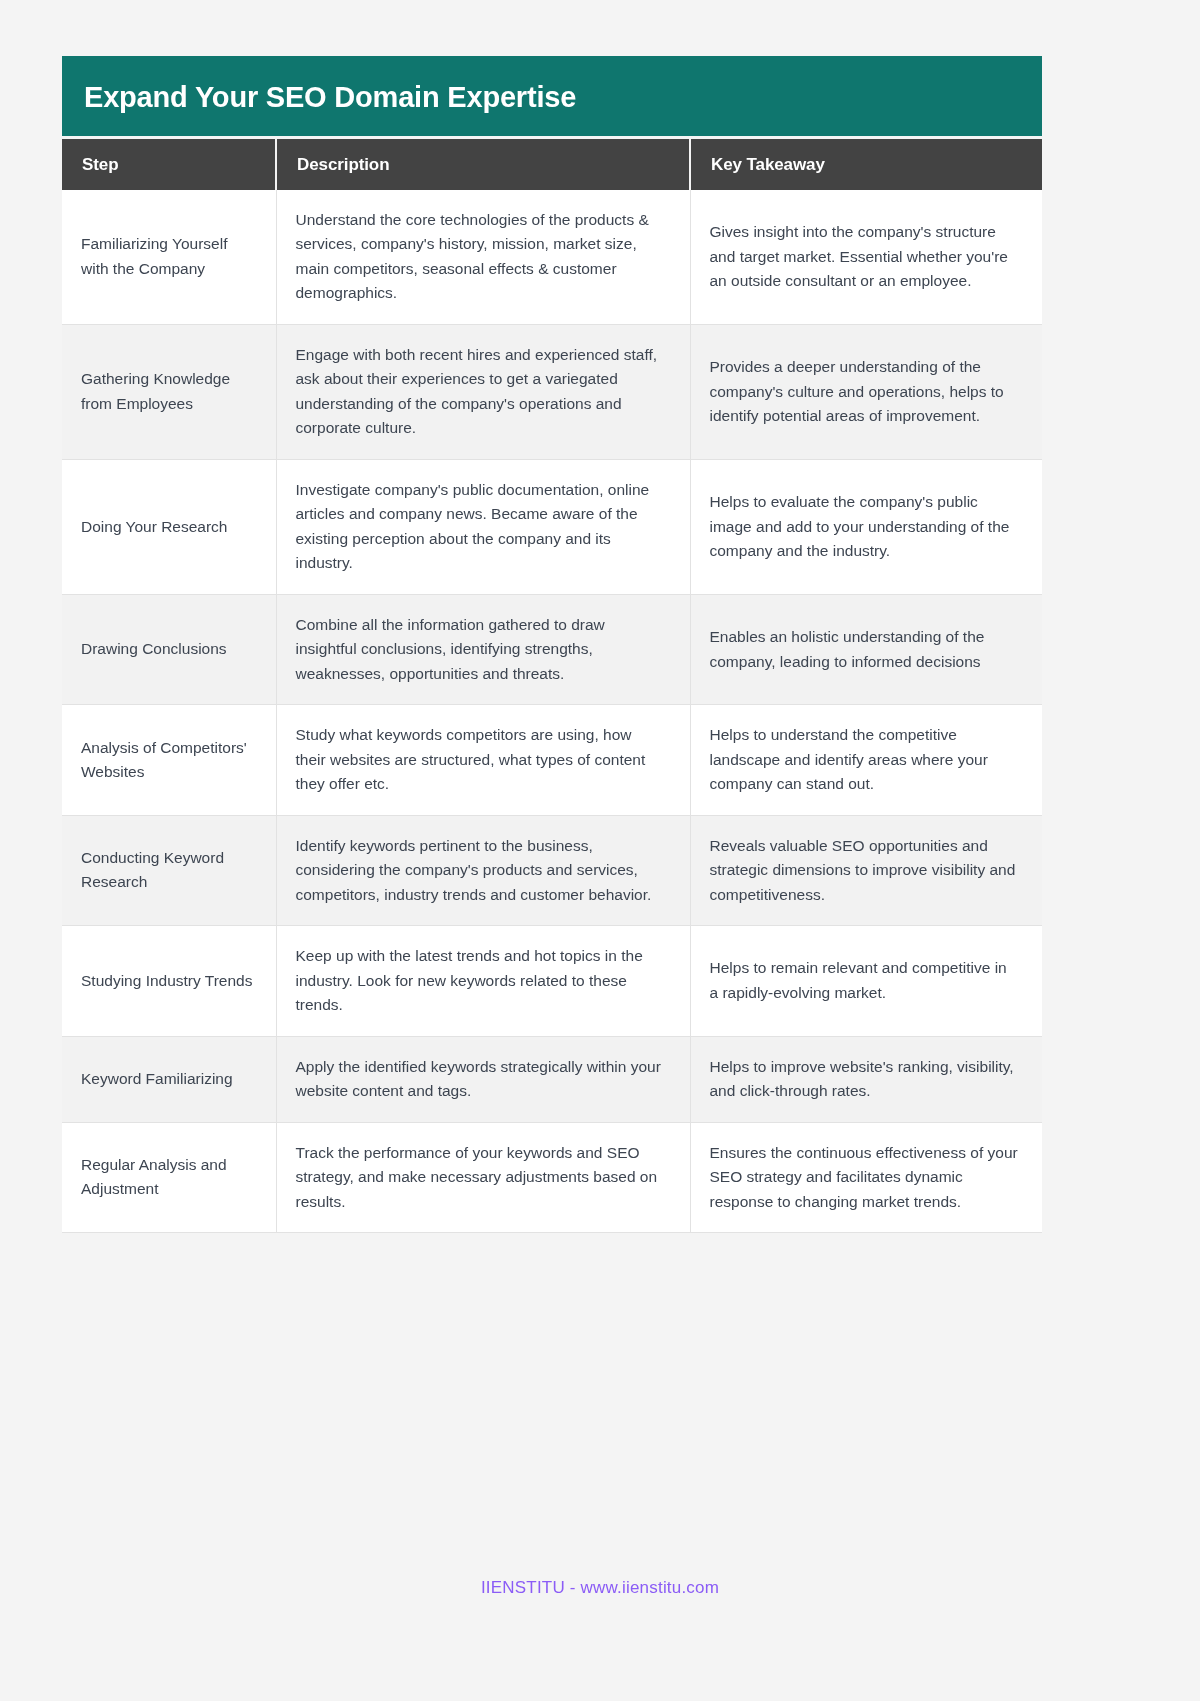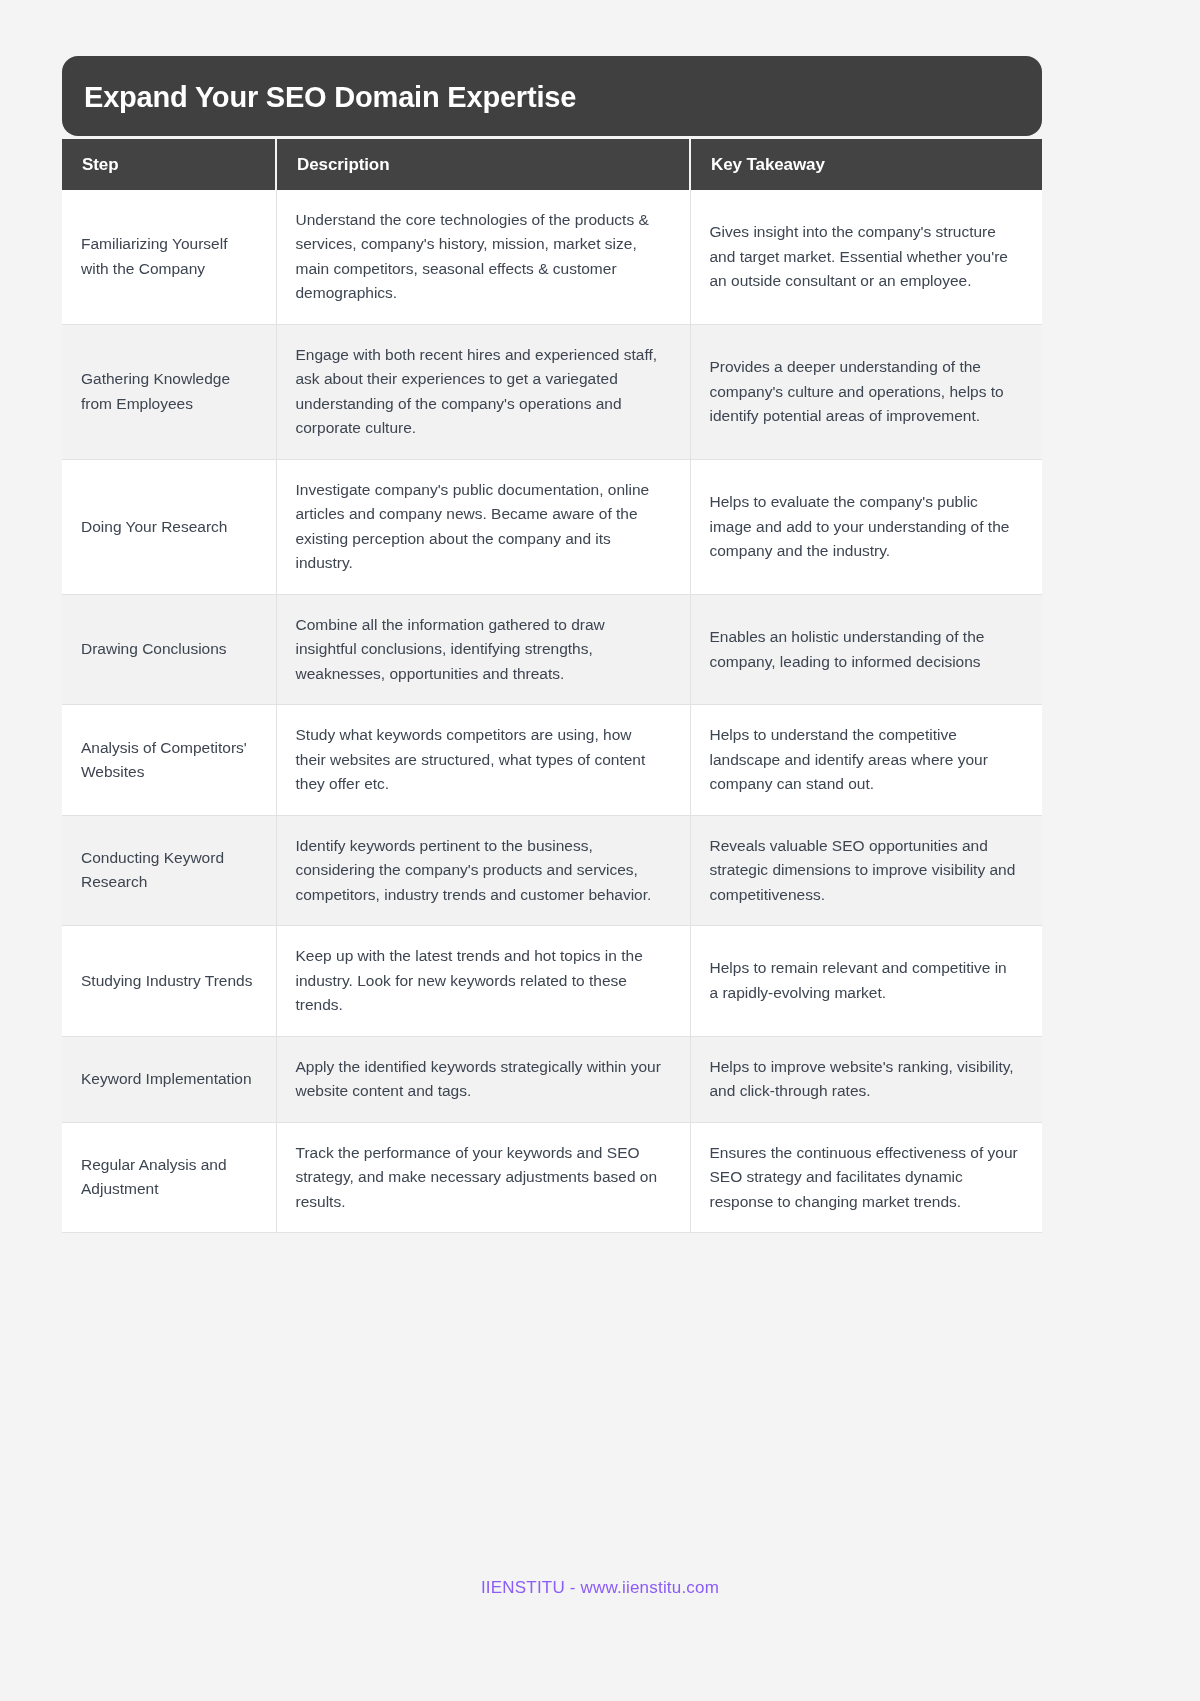--- a/index.html
+++ b/index.html
@@ -19,31 +19,30 @@
     box-sizing: border-box;
     position: relative;
   }
   .table-wrap {
     position: absolute;
     left: 62px;
     top: 56px;
     width: 980px;
   }
   .title-bar {
-    background: #404040;
+    background: #0f766e;
     color: #ffffff;
     font-size: 29px;
     font-weight: bold;
     letter-spacing: -0.2px;
     padding: 28px 22px 27px 22px;
     box-sizing: border-box;
     height: 80px;
     line-height: 26px;
     font-stretch: condensed;
-    border-radius: 16px;
   }
   table.seo-table {
     width: 980px;
     border-collapse: collapse;
     table-layout: fixed;
     background: #3b82f6;
   }
   table.seo-table col.c-step { width: 214px; }
   table.seo-table col.c-desc { width: 414px; }
   table.seo-table col.c-key  { width: 352px; }
@@ -144,21 +143,21 @@
           <td class="cell-step">Conducting Keyword Research</td>
           <td class="cell-desc">Identify keywords pertinent to the business, considering the company's products and services, competitors, industry trends and customer behavior.</td>
           <td class="cell-key">Reveals valuable SEO opportunities and strategic dimensions to improve visibility and competitiveness.</td>
         </tr>
         <tr>
           <td class="cell-step">Studying Industry Trends</td>
           <td class="cell-desc">Keep up with the latest trends and hot topics in the industry. Look for new keywords related to these trends.</td>
           <td class="cell-key">Helps to remain relevant and competitive in a rapidly-evolving market.</td>
         </tr>
         <tr>
-          <td class="cell-step">Keyword Implementation</td>
+          <td class="cell-step">Keyword Familiarizing</td>
           <td class="cell-desc">Apply the identified keywords strategically within your website content and tags.</td>
           <td class="cell-key">Helps to improve website's ranking, visibility, and click-through rates.</td>
         </tr>
         <tr>
           <td class="cell-step">Regular Analysis and Adjustment</td>
           <td class="cell-desc">Track the performance of your keywords and SEO strategy, and make necessary adjustments based on results.</td>
           <td class="cell-key">Ensures the continuous effectiveness of your SEO strategy and facilitates dynamic response to changing market trends.</td>
         </tr>
       </tbody>
     </table>

